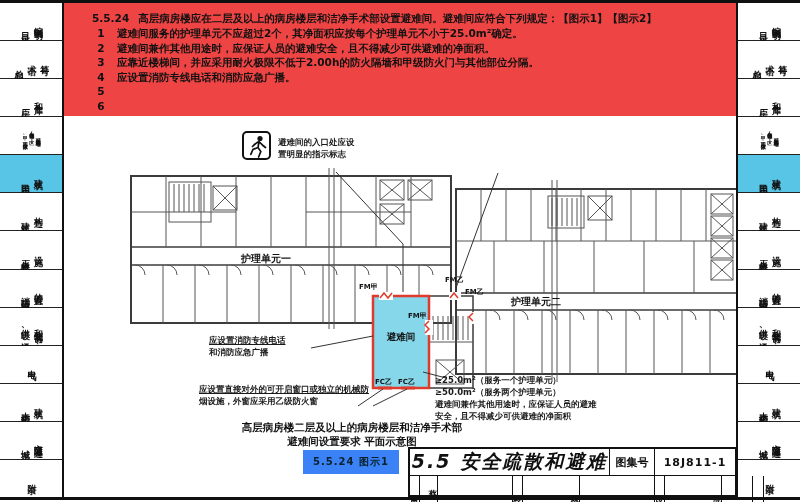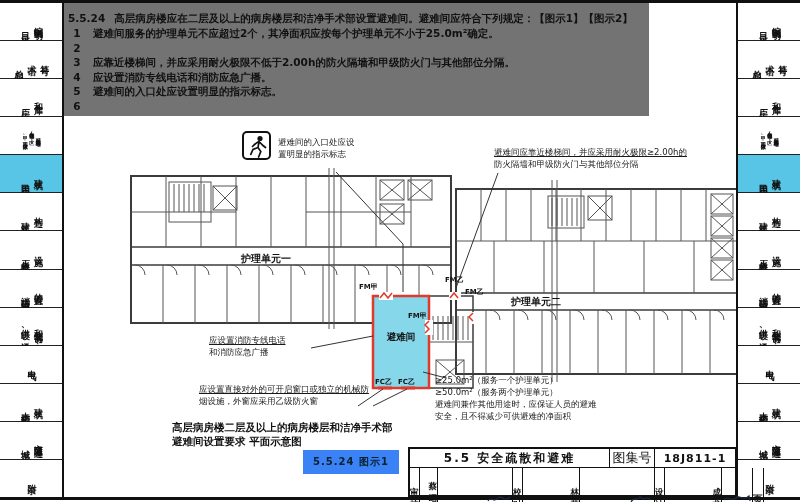--- a/index.html
+++ b/index.html
@@ -14,41 +14,41 @@
   .sidebar.right{left:736px;border-left:2px solid #111;}
   .tab{flex:1;display:flex;justify-content:center;align-items:center;gap:3px;border-bottom:1px solid #222;background:#fff;cursor:default;}
   .tab:last-child{border-bottom:none;}
   .tab.active{background:#58c5e6;}
   .vcol{writing-mode:vertical-rl;text-orientation:upright;font-size:9px;font-weight:700;letter-spacing:1.5px;line-height:1.1;color:#111;}
   .tab .vcol:first-child:not(:only-child){margin-top:9px;}
   .tab.tiny{gap:1px;}
   .tab.tiny .vcol{font-size:5px;font-weight:600;letter-spacing:.5px;margin-top:0!important;}
 
   
-  .clause-panel{position:absolute;left:64px;top:3px;width:585px;height:113px;background:#737373;padding:8px 0 0 4px;box-sizing:border-box;}
+  .clause-panel{position:absolute;left:64px;top:3px;width:672px;height:113px;background:#ef4444;padding:8px 0 0 28px;box-sizing:border-box;}
   .clause-title{font-size:10.5px;font-weight:700;white-space:nowrap;line-height:15px;}
   .clause-title .num{margin-right:9px;}
   .clause-item{display:flex;font-size:10.5px;font-weight:700;line-height:14.6px;white-space:nowrap;}
   .clause-item .num{width:12px;margin-left:3px;margin-right:10px;text-align:center;flex:0 0 auto;}
 
   
   .plan-svg{position:absolute;left:66px;top:116px;}
   .exit-svg{position:absolute;left:241px;top:130px;}
-  .anno{position:absolute;font-size:8.5px;font-weight:400;line-height:12px;color:#1a1a1a;}
+  .anno{position:absolute;font-size:8.5px;font-weight:700;line-height:12px;color:#1a1a1a;}
   .anno-line.u{text-decoration:underline;}
-  .caption{position:absolute;left:172px;top:421px;width:360px;text-align:left;font-size:10.5px;font-weight:700;line-height:13.5px;color:#111;}
+  .caption{position:absolute;left:172px;top:421px;width:360px;text-align:center;font-size:10.5px;font-weight:700;line-height:13.5px;color:#111;}
   .figure-badge{position:absolute;left:303px;top:450px;background:#3b82f6;color:#08222c;font-size:10px;font-weight:700;padding:5px 10px;letter-spacing:1px;}
 
   
   .titleblock{position:absolute;left:408px;top:447px;width:329px;height:50px;border:2px solid #111;box-sizing:border-box;display:flex;flex-direction:column;background:#fff;}
   .tb-r1{flex:1.2;display:flex;border-bottom:1.5px solid #111;}
   .tb-r2{flex:1;display:flex;}
   .tb-cell{display:flex;align-items:center;justify-content:center;box-sizing:border-box;}
-  .tb-title{flex:1;border-right:1.5px solid #111;font-size:12px;font-weight:700;letter-spacing:2px;}
-  .tb-label{width:45px;border-right:1.5px solid #111;font-size:13px;font-weight:400;}
+  .tb-title{flex:1;border-right:1.5px solid #111;font-size:19px;font-weight:700;letter-spacing:2px;font-style:italic;}
+  .tb-label{width:45px;border-right:1.5px solid #111;font-size:11px;font-weight:700;}
   .tb-value{width:80px;font-size:11px;font-weight:700;letter-spacing:1px;}
   .tb-r2 .c{border-right:1px solid #111;font-size:8.5px;font-weight:700;}
   .c-w1{width:24px;} .c-w2{width:38px;margin-left:9px;} .c-w3{width:30px;margin-left:48px;}
   .c-fill{flex:1;}
   .tb-r2 .page-l{width:45px;border-right:1.5px solid #111;font-size:9.5px;font-weight:700;}
   .tb-r2 .page-v{width:80px;border-right:none;font-size:10.5px;font-weight:700;letter-spacing:1px;margin-top:38px;}
   .sig-svg{display:block;}
 
   svg text{font-family:"DejaVu Sans","Liberation Sans",sans-serif;fill:#111;}
 </style>
@@ -172,32 +172,32 @@
     <div class="clause-title">
       <span class="num">5.5.24</span><span>高层病房楼应在二层及以上的病房楼层和洁净手术部设置避难间。避难间应符合下列规定：</span><span>【图示1】【图示2】</span>
     </div>
     <div>
         <div class="clause-item">
           <span class="num">1</span>
           <span>避难间服务的护理单元不应超过2个，其净面积应按每个护理单元不小于25.0m²确定。</span>
         </div>
         <div class="clause-item">
           <span class="num">2</span>
+          <span>避难间兼作其他用途时，应保证人员的避难安全，且不得减少可供避难的净面积。</span>
         </div>
         <div class="clause-item">
           <span class="num">3</span>
           <span>应靠近楼梯间，并应采用耐火极限不低于2.00h的防火隔墙和甲级防火门与其他部位分隔。</span>
         </div>
         <div class="clause-item">
           <span class="num">4</span>
           <span>应设置消防专线电话和消防应急广播。</span>
         </div>
         <div class="clause-item">
           <span class="num">5</span>
-          <span>避难间的入口处应设置明显的指示标志。</span>
         </div>
         <div class="clause-item">
           <span class="num">6</span>
         </div>
       </div>
   </div>
 
   <svg class="plan-svg" width="670" height="330" viewBox="0 0 670 330">
     <g fill="none" stroke="#555" stroke-width="1">
 
@@ -281,24 +281,20 @@
   <svg class="exit-svg" width="32" height="32" viewBox="0 0 32 32">
     <rect x="2" y="2" width="27" height="27" rx="4" fill="#fff" stroke="#111" stroke-width="2"></rect>
     <circle cx="19" cy="8.5" r="2.6" fill="#111"></circle>
     <path d="M18,11.5 C15,13 13.5,14.5 11.5,16.5 M18,11.5 l4,4 2.5,2 M18,11.5 l-1,6 2.8,4 -2.2,5.5 M16.8,17.5 l-4.8,2 -2.2,4.8" stroke="#111" stroke-width="1.7" fill="none" stroke-linecap="round"></path>
   </svg>
 
   <div class="anno" style="left:278px;top:136px;width:120px;">
       <div class="anno-line">避难间的入口处应设</div>
       <div class="anno-line">置明显的指示标志</div>
     </div>
-  <div class="anno" style="left:494px;top:146px;width:244px;">
-      <div class="anno-line u">避难间应靠近楼梯间，并应采用耐火极限≥2.00h的</div>
-      <div class="anno-line">防火隔墙和甲级防火门与其他部位分隔</div>
-    </div>
   <div class="anno" style="left:199px;top:383px;width:230px;">
       <div class="anno-line u">应设置直接对外的可开启窗口或独立的机械防</div>
       <div class="anno-line">烟设施，外窗应采用乙级防火窗</div>
     </div>
   <div class="anno" style="left:209px;top:334px;width:120px;">
       <div class="anno-line u">应设置消防专线电话</div>
       <div class="anno-line">和消防应急广播</div>
     </div>
   <div class="anno" style="left:435px;top:374px;width:240px;">
       <div class="anno-line">≥25.0m²（服务一个护理单元）</div>

